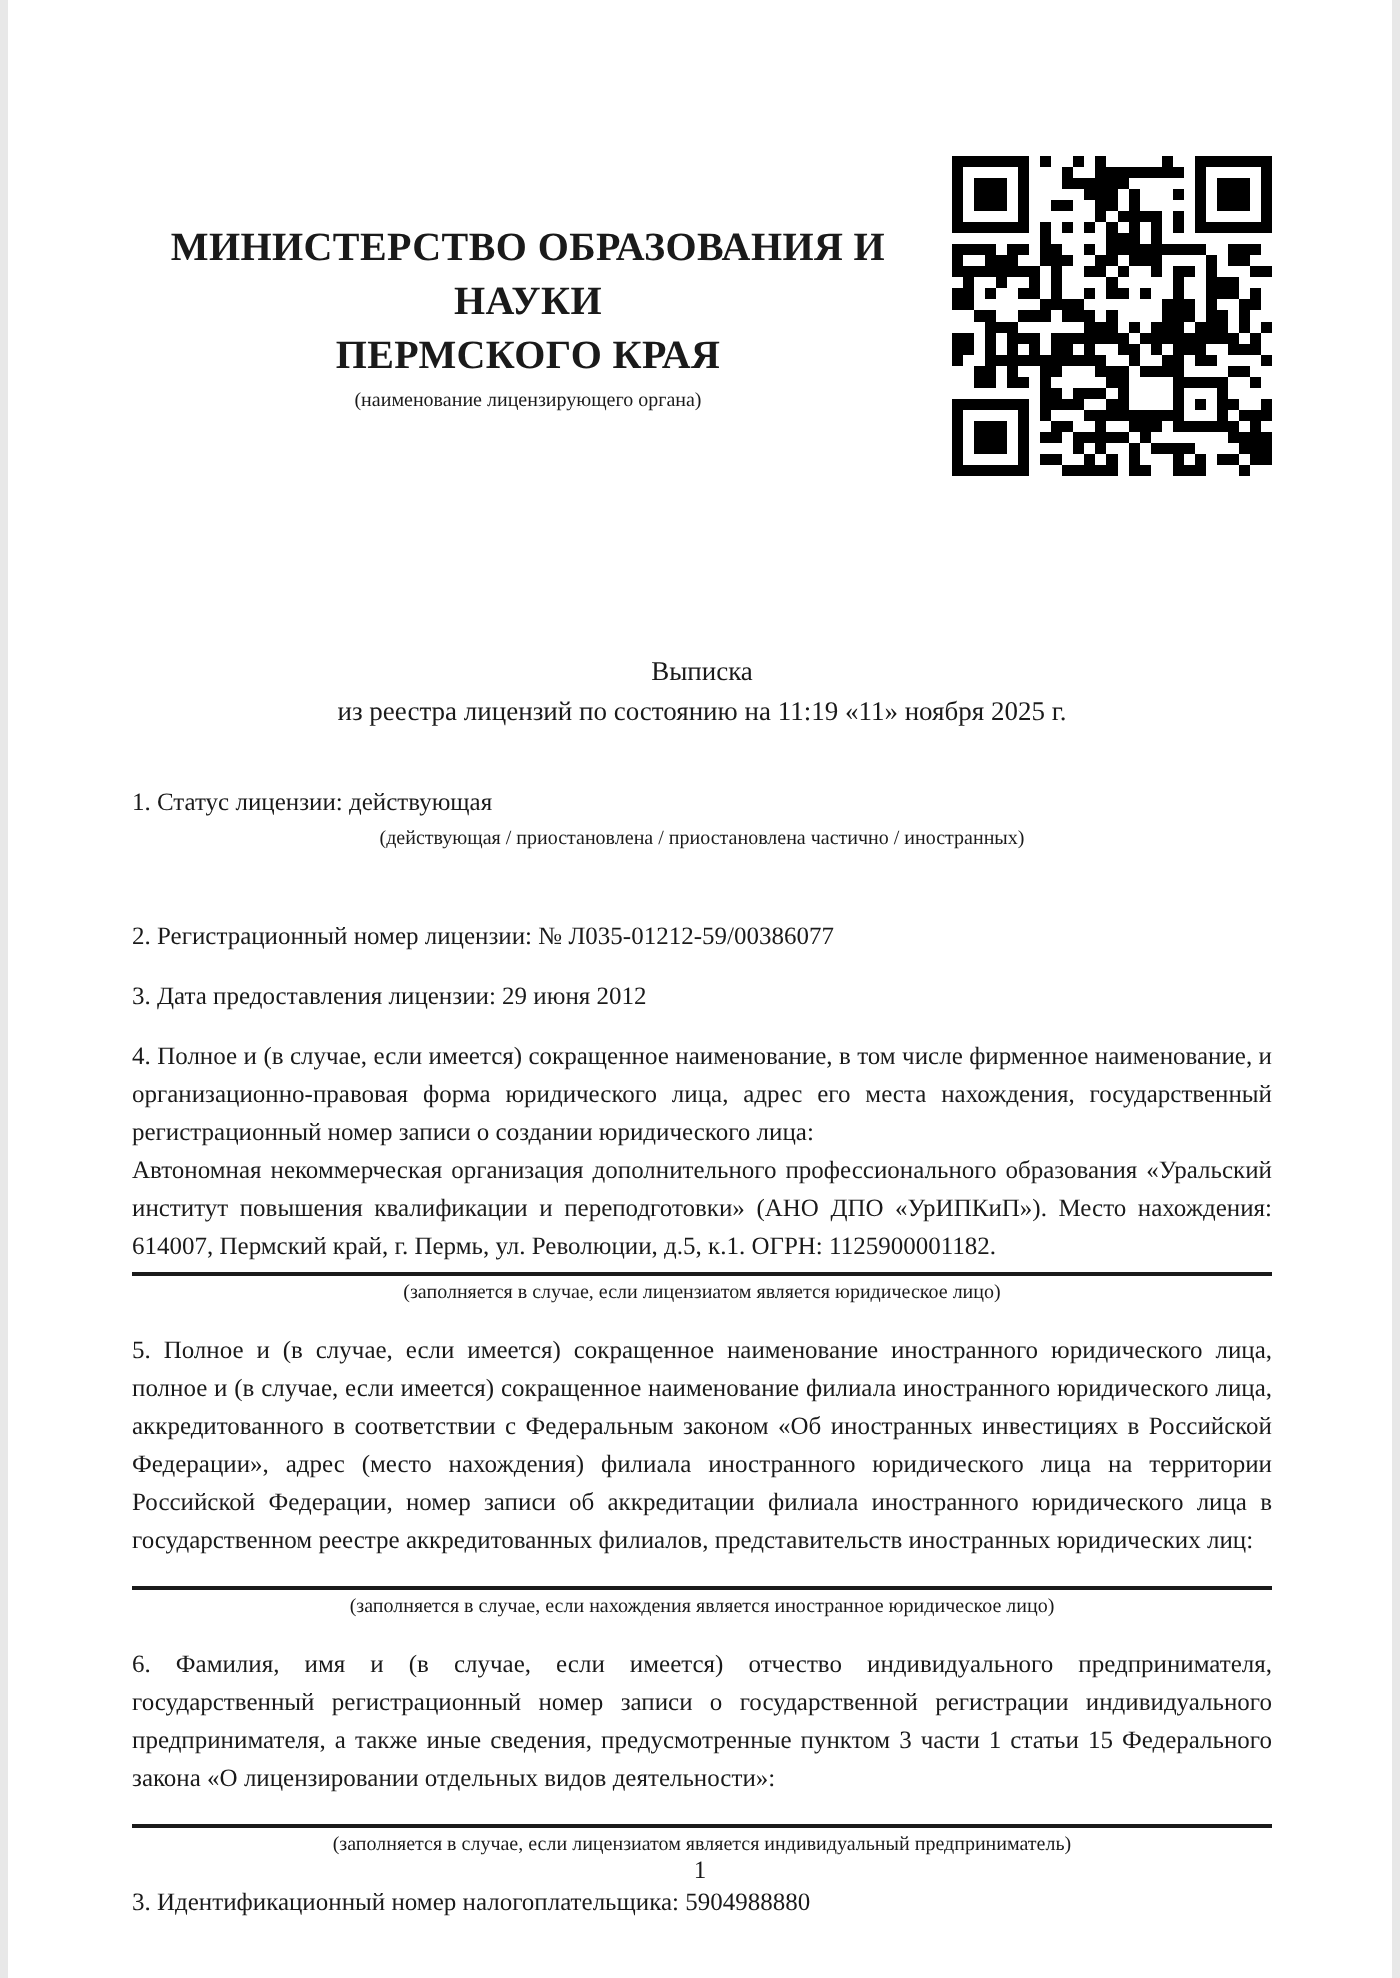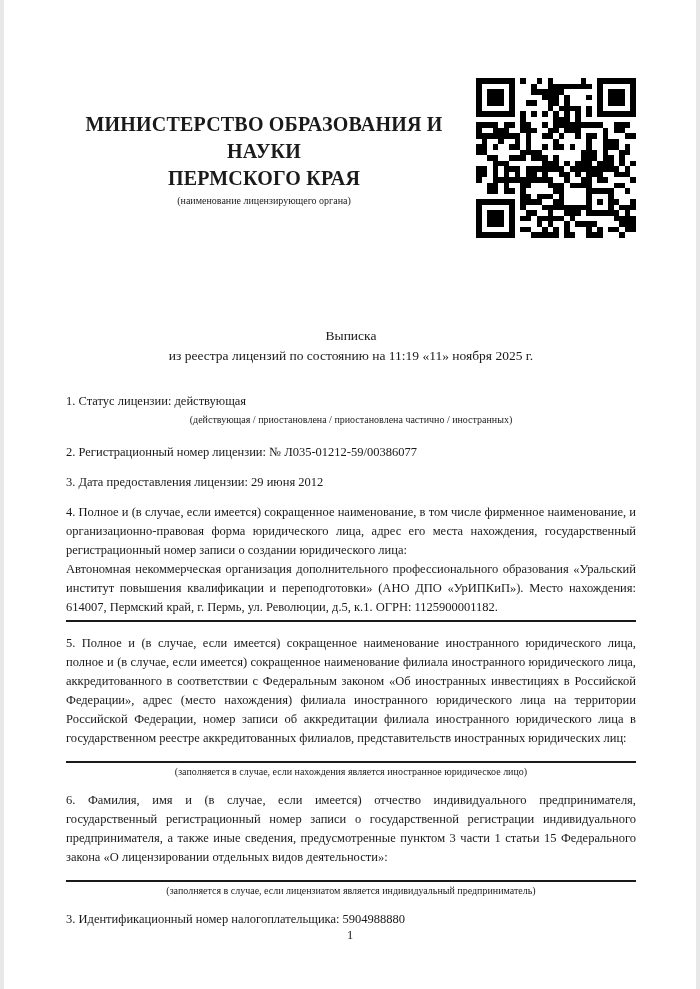--- a/index.html
+++ b/index.html
@@ -51,21 +51,21 @@
     margin-top: 88px;
     font-size: 13.5px;
     line-height: 20px;
   }
   .items {
     margin-top: 26px;
     font-size: 12.5px;
     line-height: 19px;
   }
   .item { margin-bottom: 11px; }
-  .item.gap-lg { margin-bottom: 16px; }
+  .item.gap-lg { margin-bottom: 32px; }
   .item.gap-md { }
   .item.block { margin-bottom: 12px; }
   .para { text-align: justify; }
   .small-caption {
     font-size: 10px;
     line-height: 14px;
     text-align: center;
     margin-top: 2px;
   }
   .rule {
@@ -555,20 +555,21 @@
       </div>
 
       <div class="item">2. Регистрационный номер лицензии: № Л035-01212-59/00386077</div>
 
       <div class="item gap-md">3. Дата предоставления лицензии: 29 июня 2012</div>
 
       <div class="item block">
         <div class="para">4. Полное и (в случае, если имеется) сокращенное наименование, в том числе фирменное наименование, и организационно-правовая форма юридического лица, адрес его места нахождения, государственный регистрационный номер записи о создании юридического лица:</div>
         <div class="para">Автономная некоммерческая организация дополнительного профессионального образования «Уральский институт повышения квалификации и переподготовки» (АНО ДПО «УрИПКиП»). Место нахождения: 614007, Пермский край, г. Пермь, ул. Революции, д.5, к.1. ОГРН: 1125900001182.</div>
         <div class="rule"></div>
+        <div class="small-caption">(заполняется в случае, если лицензиатом является юридическое лицо)</div>
       </div>
 
       <div class="item block">
         <div class="para">5. Полное и (в случае, если имеется) сокращенное наименование иностранного юридического лица, полное и (в случае, если имеется) сокращенное наименование филиала иностранного юридического лица, аккредитованного в соответствии с Федеральным законом «Об иностранных инвестициях в Российской Федерации», адрес (место нахождения) филиала иностранного юридического лица на территории Российской Федерации, номер записи об аккредитации филиала иностранного юридического лица в государственном реестре аккредитованных филиалов, представительств иностранных юридических лиц:</div>
         <div class="rule spaced"></div>
         <div class="small-caption">(заполняется в случае, если нахождения является иностранное юридическое лицо)</div>
       </div>
 
       <div class="item block">
         <div class="para">6. Фамилия, имя и (в случае, если имеется) отчество индивидуального предпринимателя, государственный регистрационный номер записи о государственной регистрации индивидуального предпринимателя, а также иные сведения, предусмотренные пунктом 3 части 1 статьи 15 Федерального закона «О лицензировании отдельных видов деятельности»:</div>

